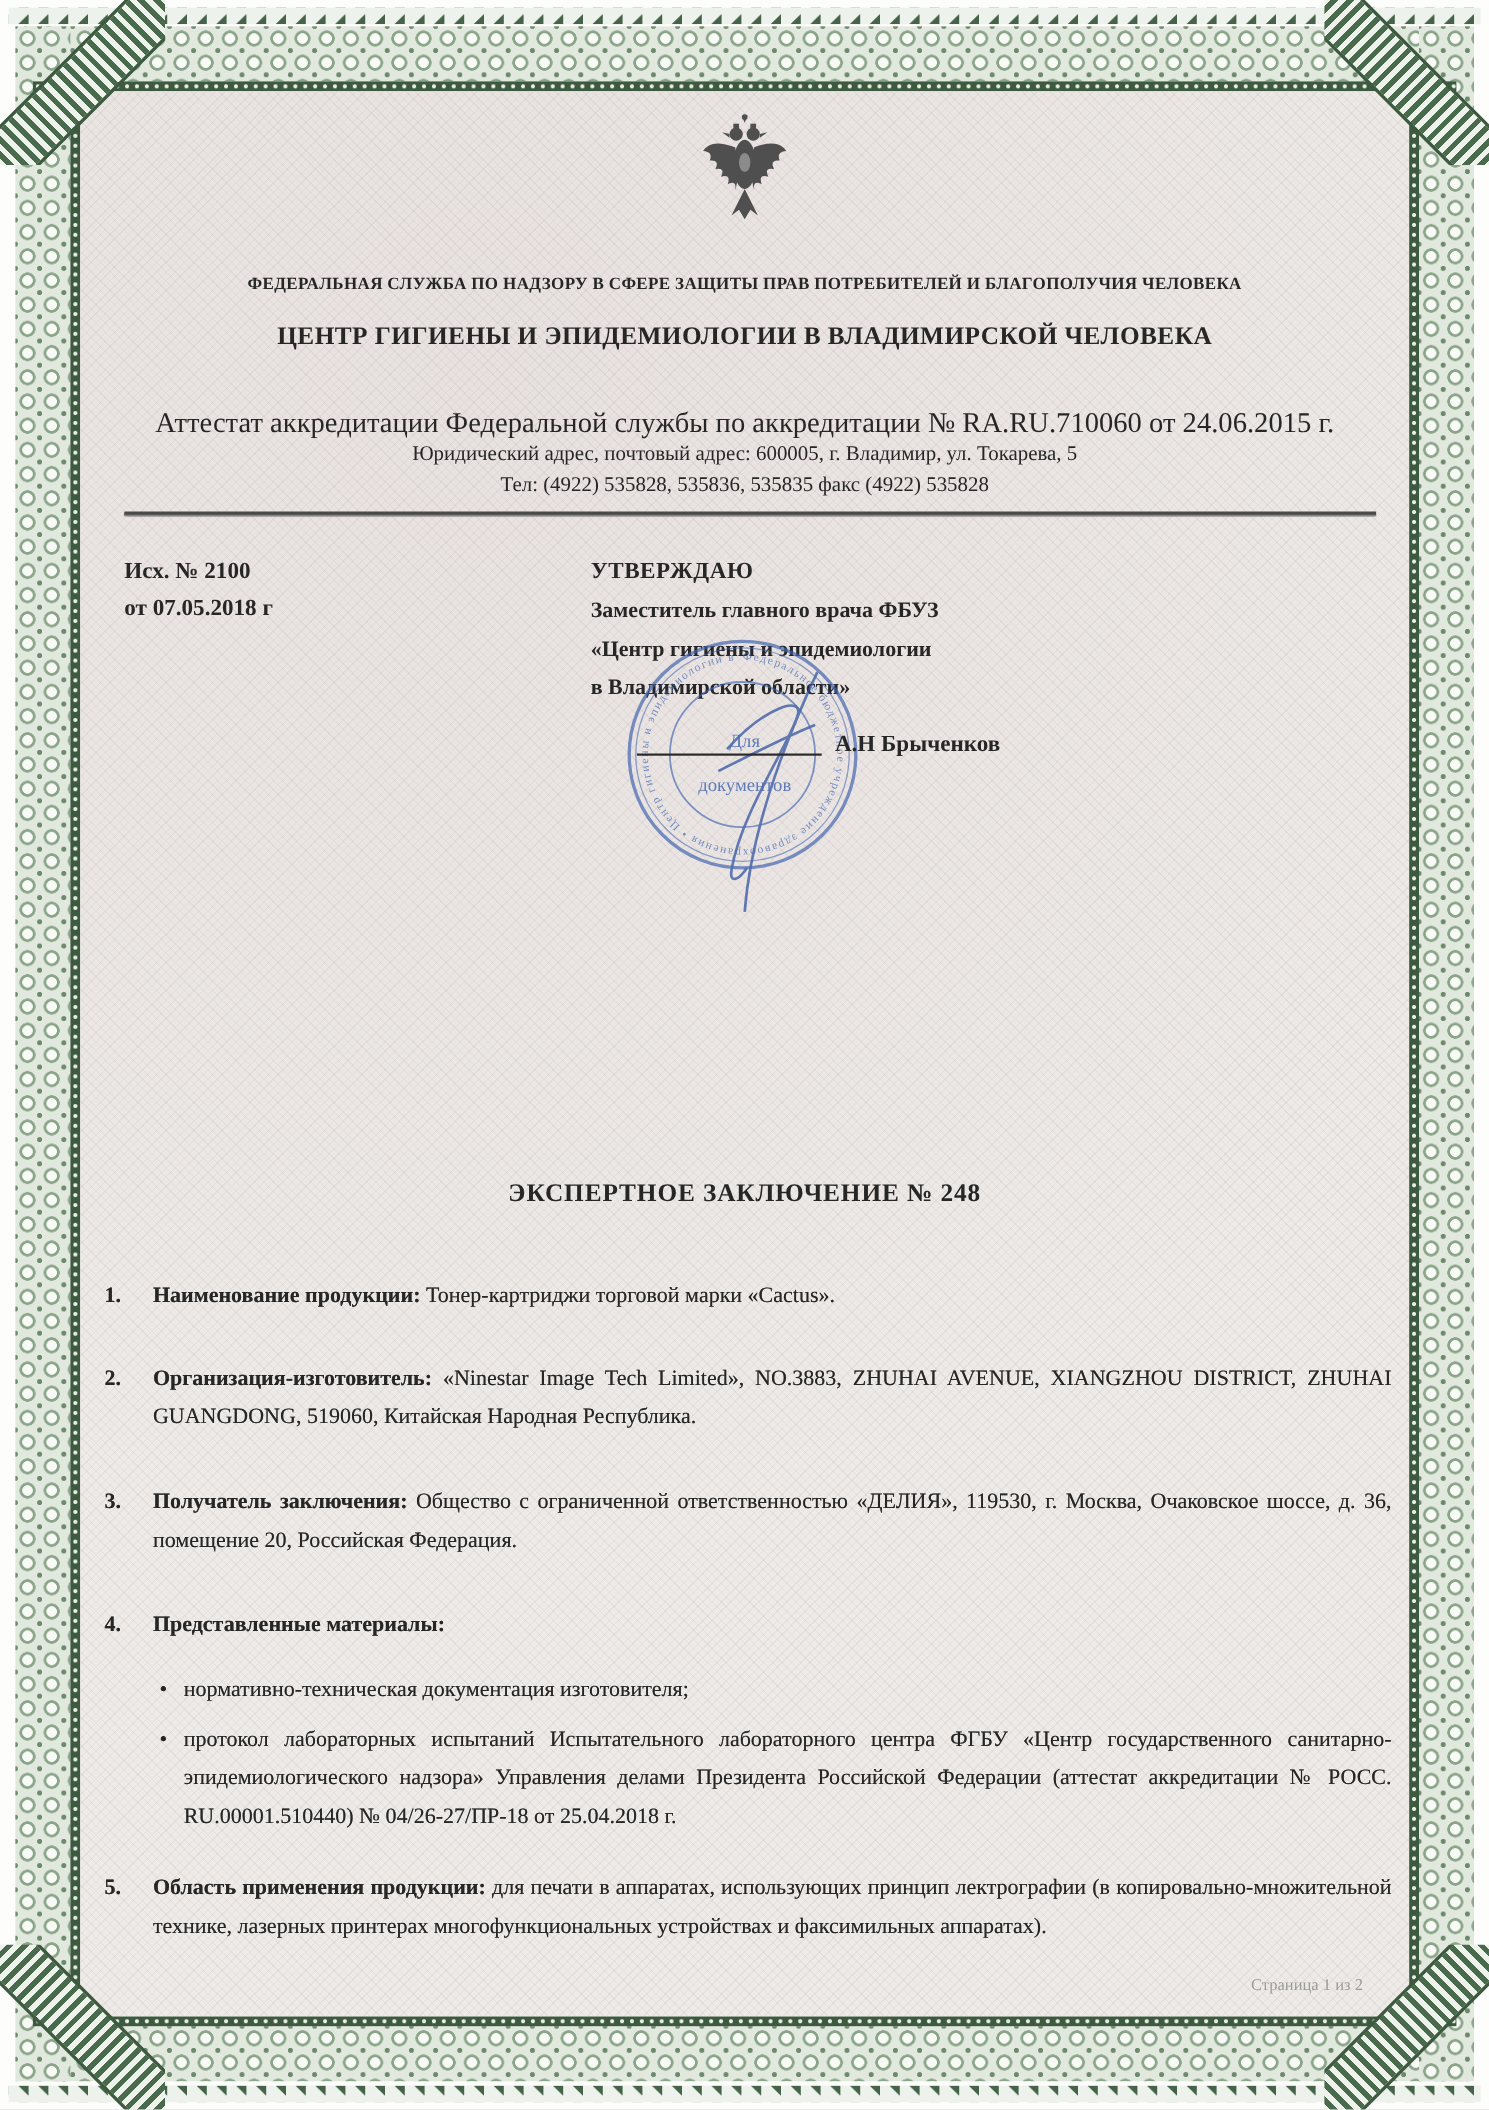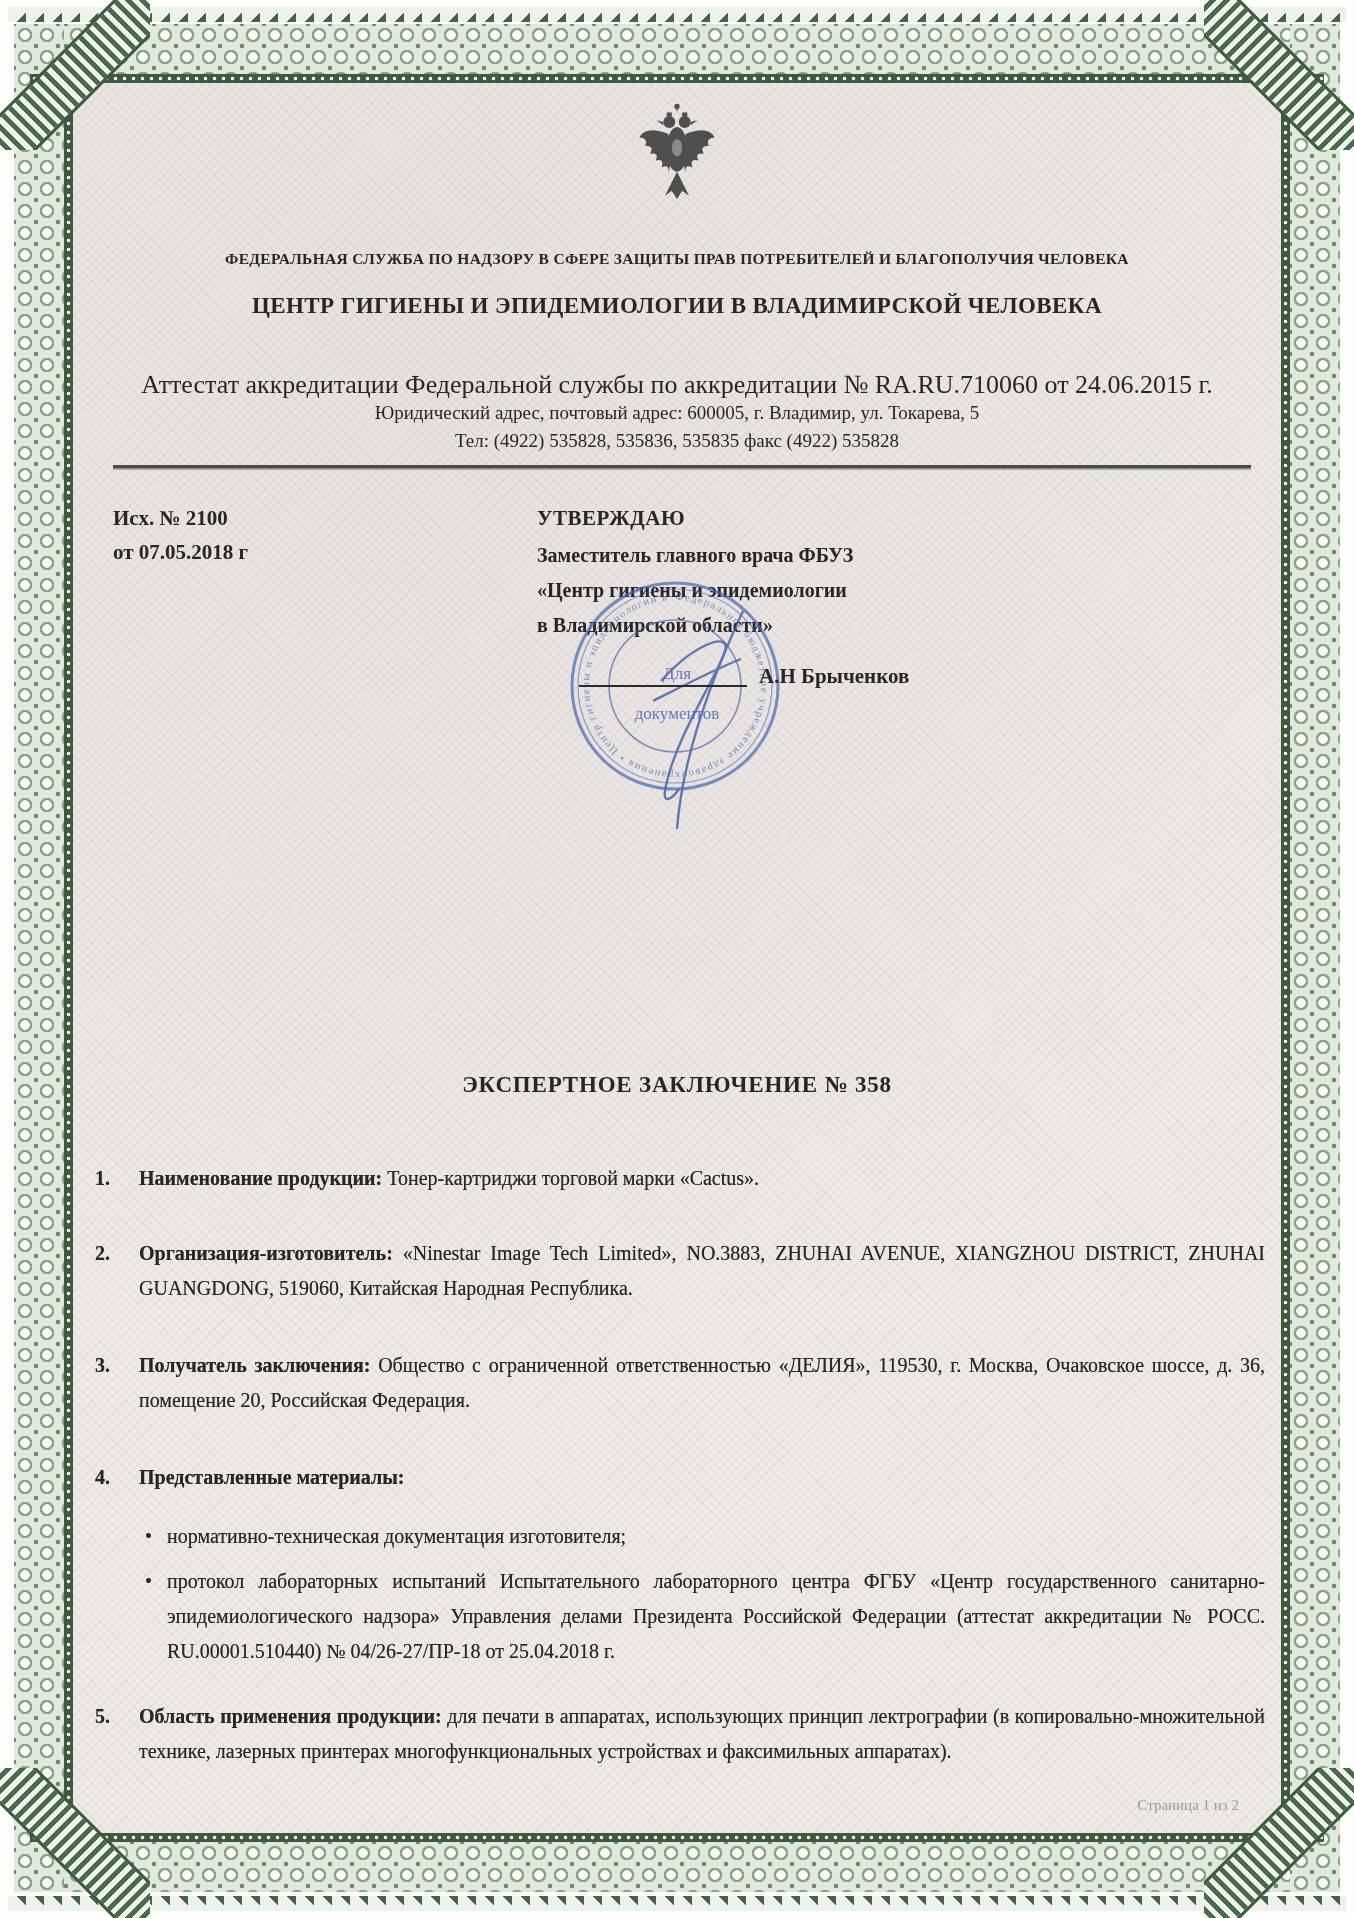--- a/index.html
+++ b/index.html
@@ -179,21 +179,21 @@
           <g fill="none" stroke="#2c4f9e" stroke-width="2.4" opacity=".9">
             <path d="M178 60 C150 120 118 200 112 278"></path>
             <path d="M96 130 C130 92 166 80 160 100 C152 126 108 190 100 240 C98 252 106 250 114 238"></path>
             <path d="M88 150 C108 140 150 118 176 108"></path>
           </g>
         </svg>
       </div>
       <div class="sigline"></div>
       <div class="signer">А.Н  Брыченков</div>
 
-      <div class="doctitle">ЭКСПЕРТНОЕ ЗАКЛЮЧЕНИЕ № 358</div>
+      <div class="doctitle">ЭКСПЕРТНОЕ ЗАКЛЮЧЕНИЕ № 248</div>
 
       <div class="sections">
 
         <div class="sec s1">
           <span class="num">1.</span>
           <span class="lbl">Наименование продукции:</span>
           <span>Тонер-картриджи торговой марки «Cactus».</span>
         </div>
 
         <div class="sec s2">

